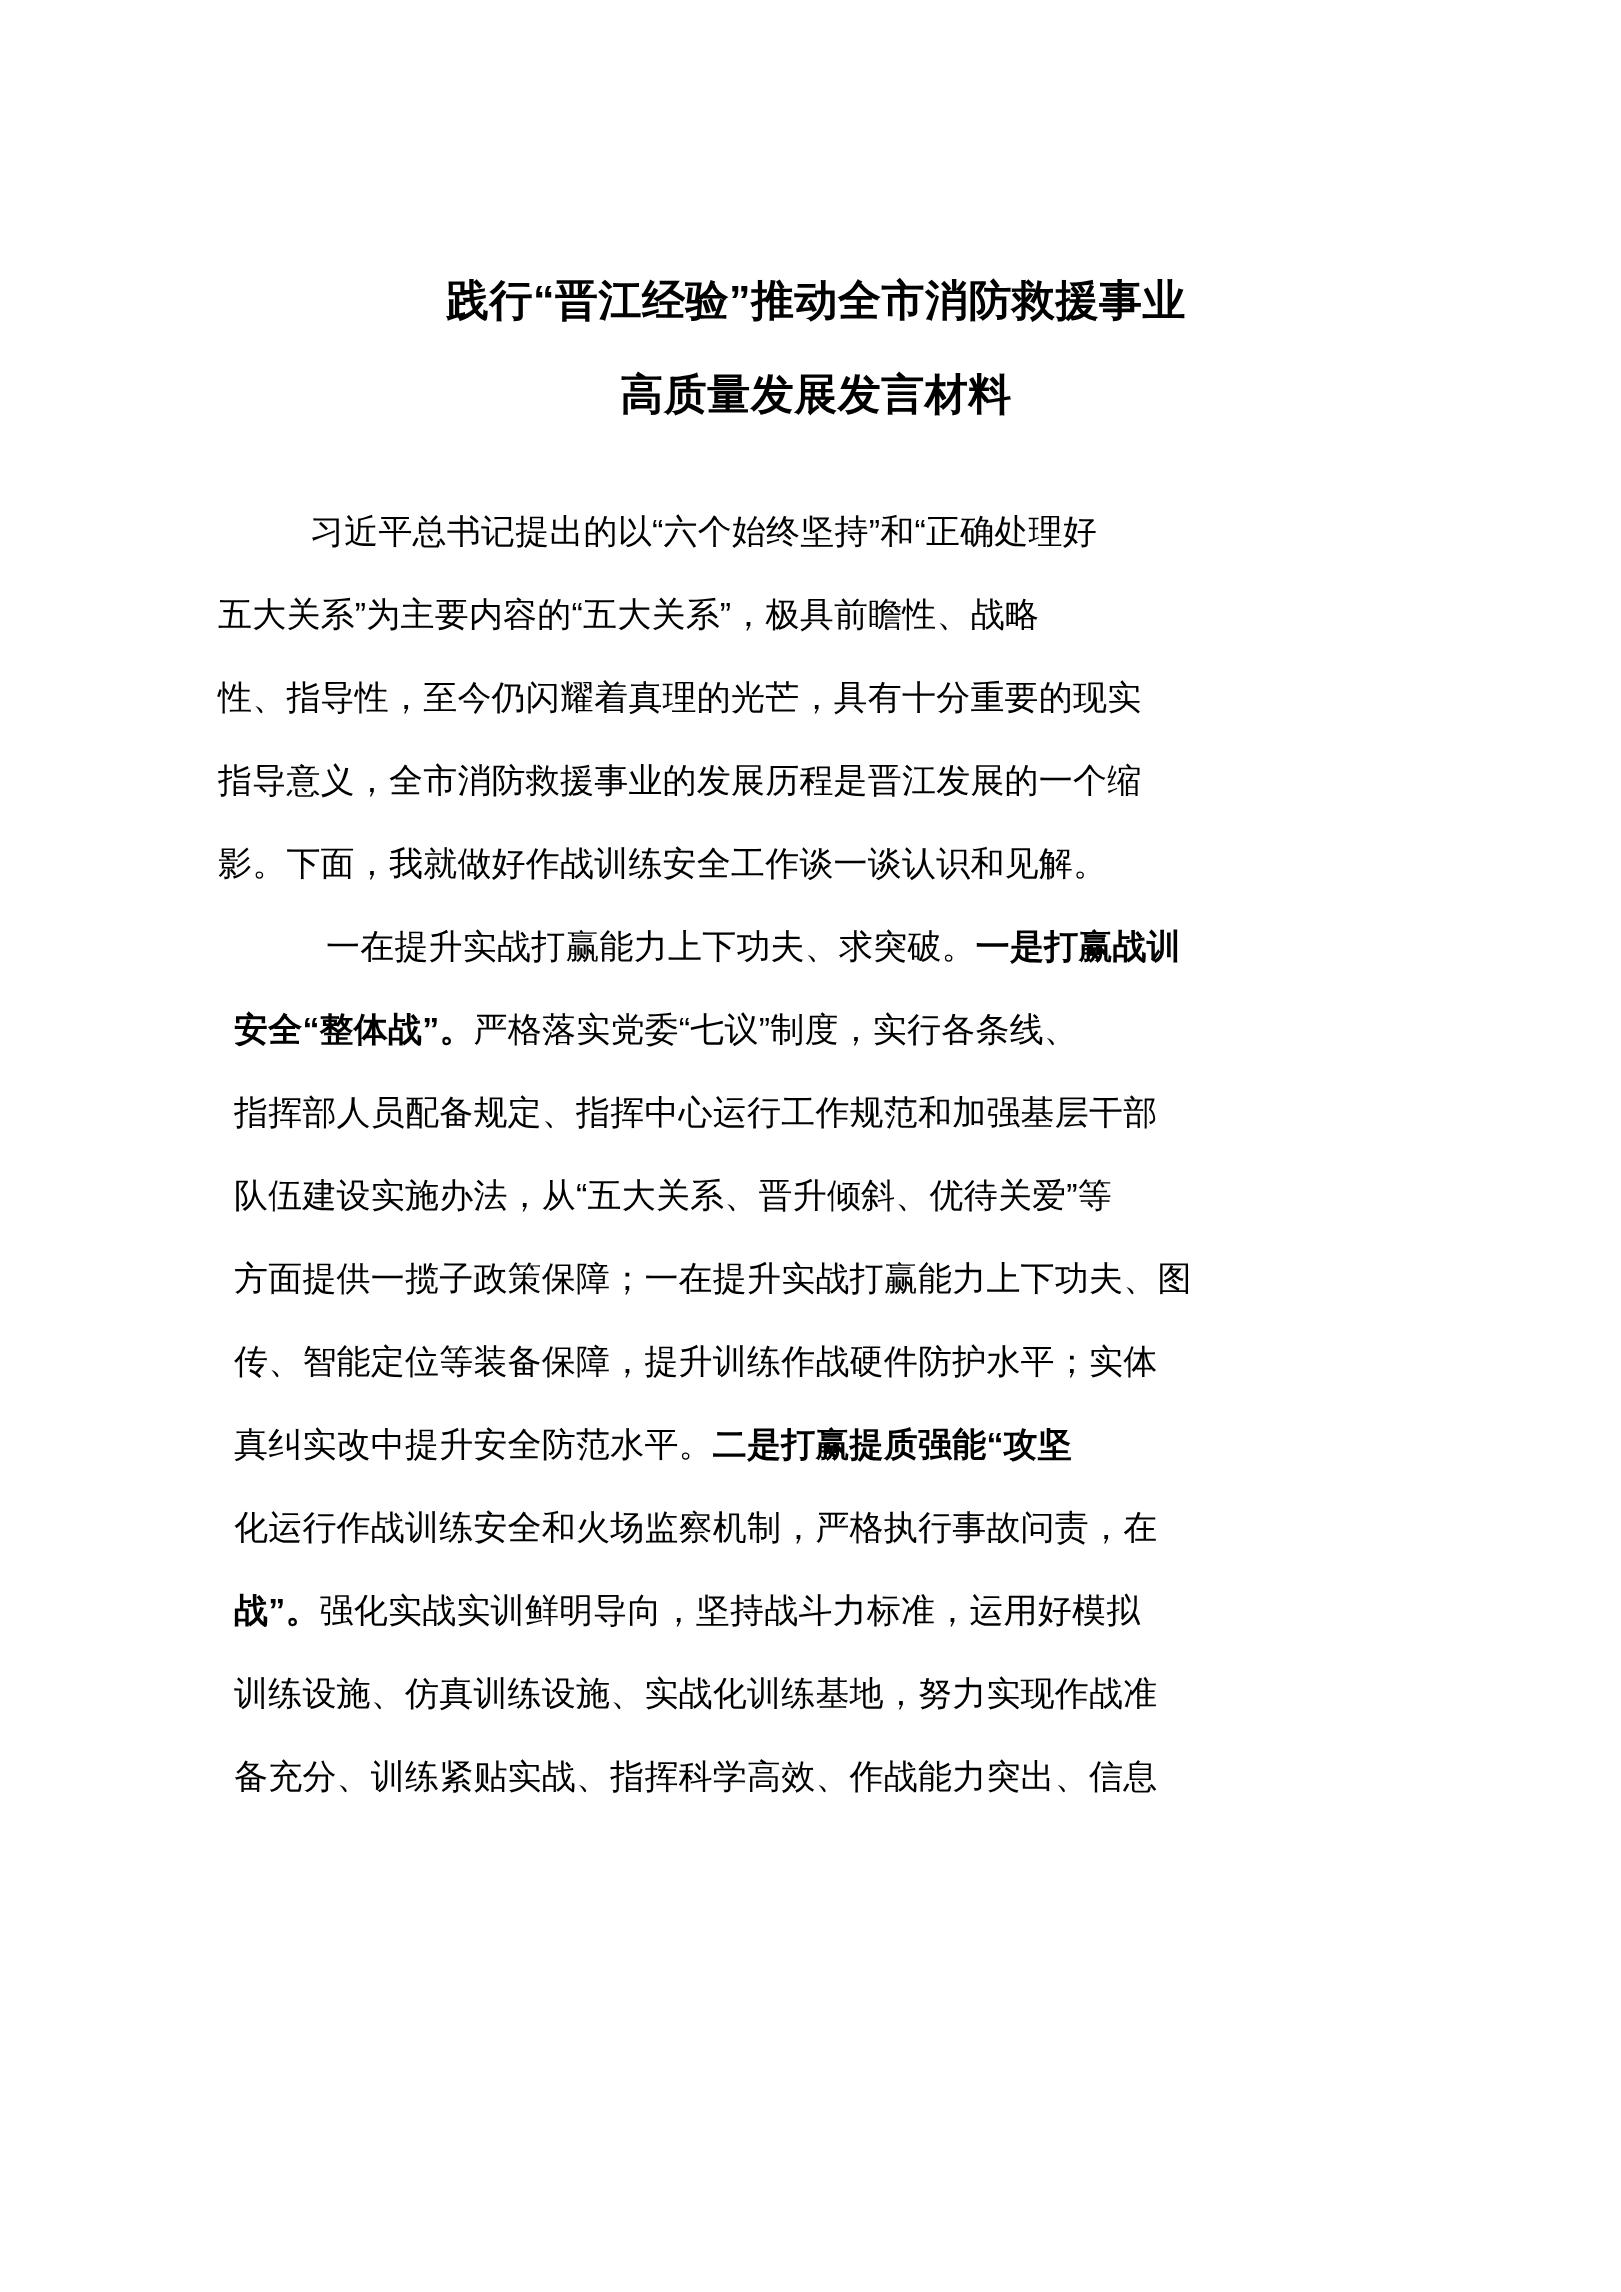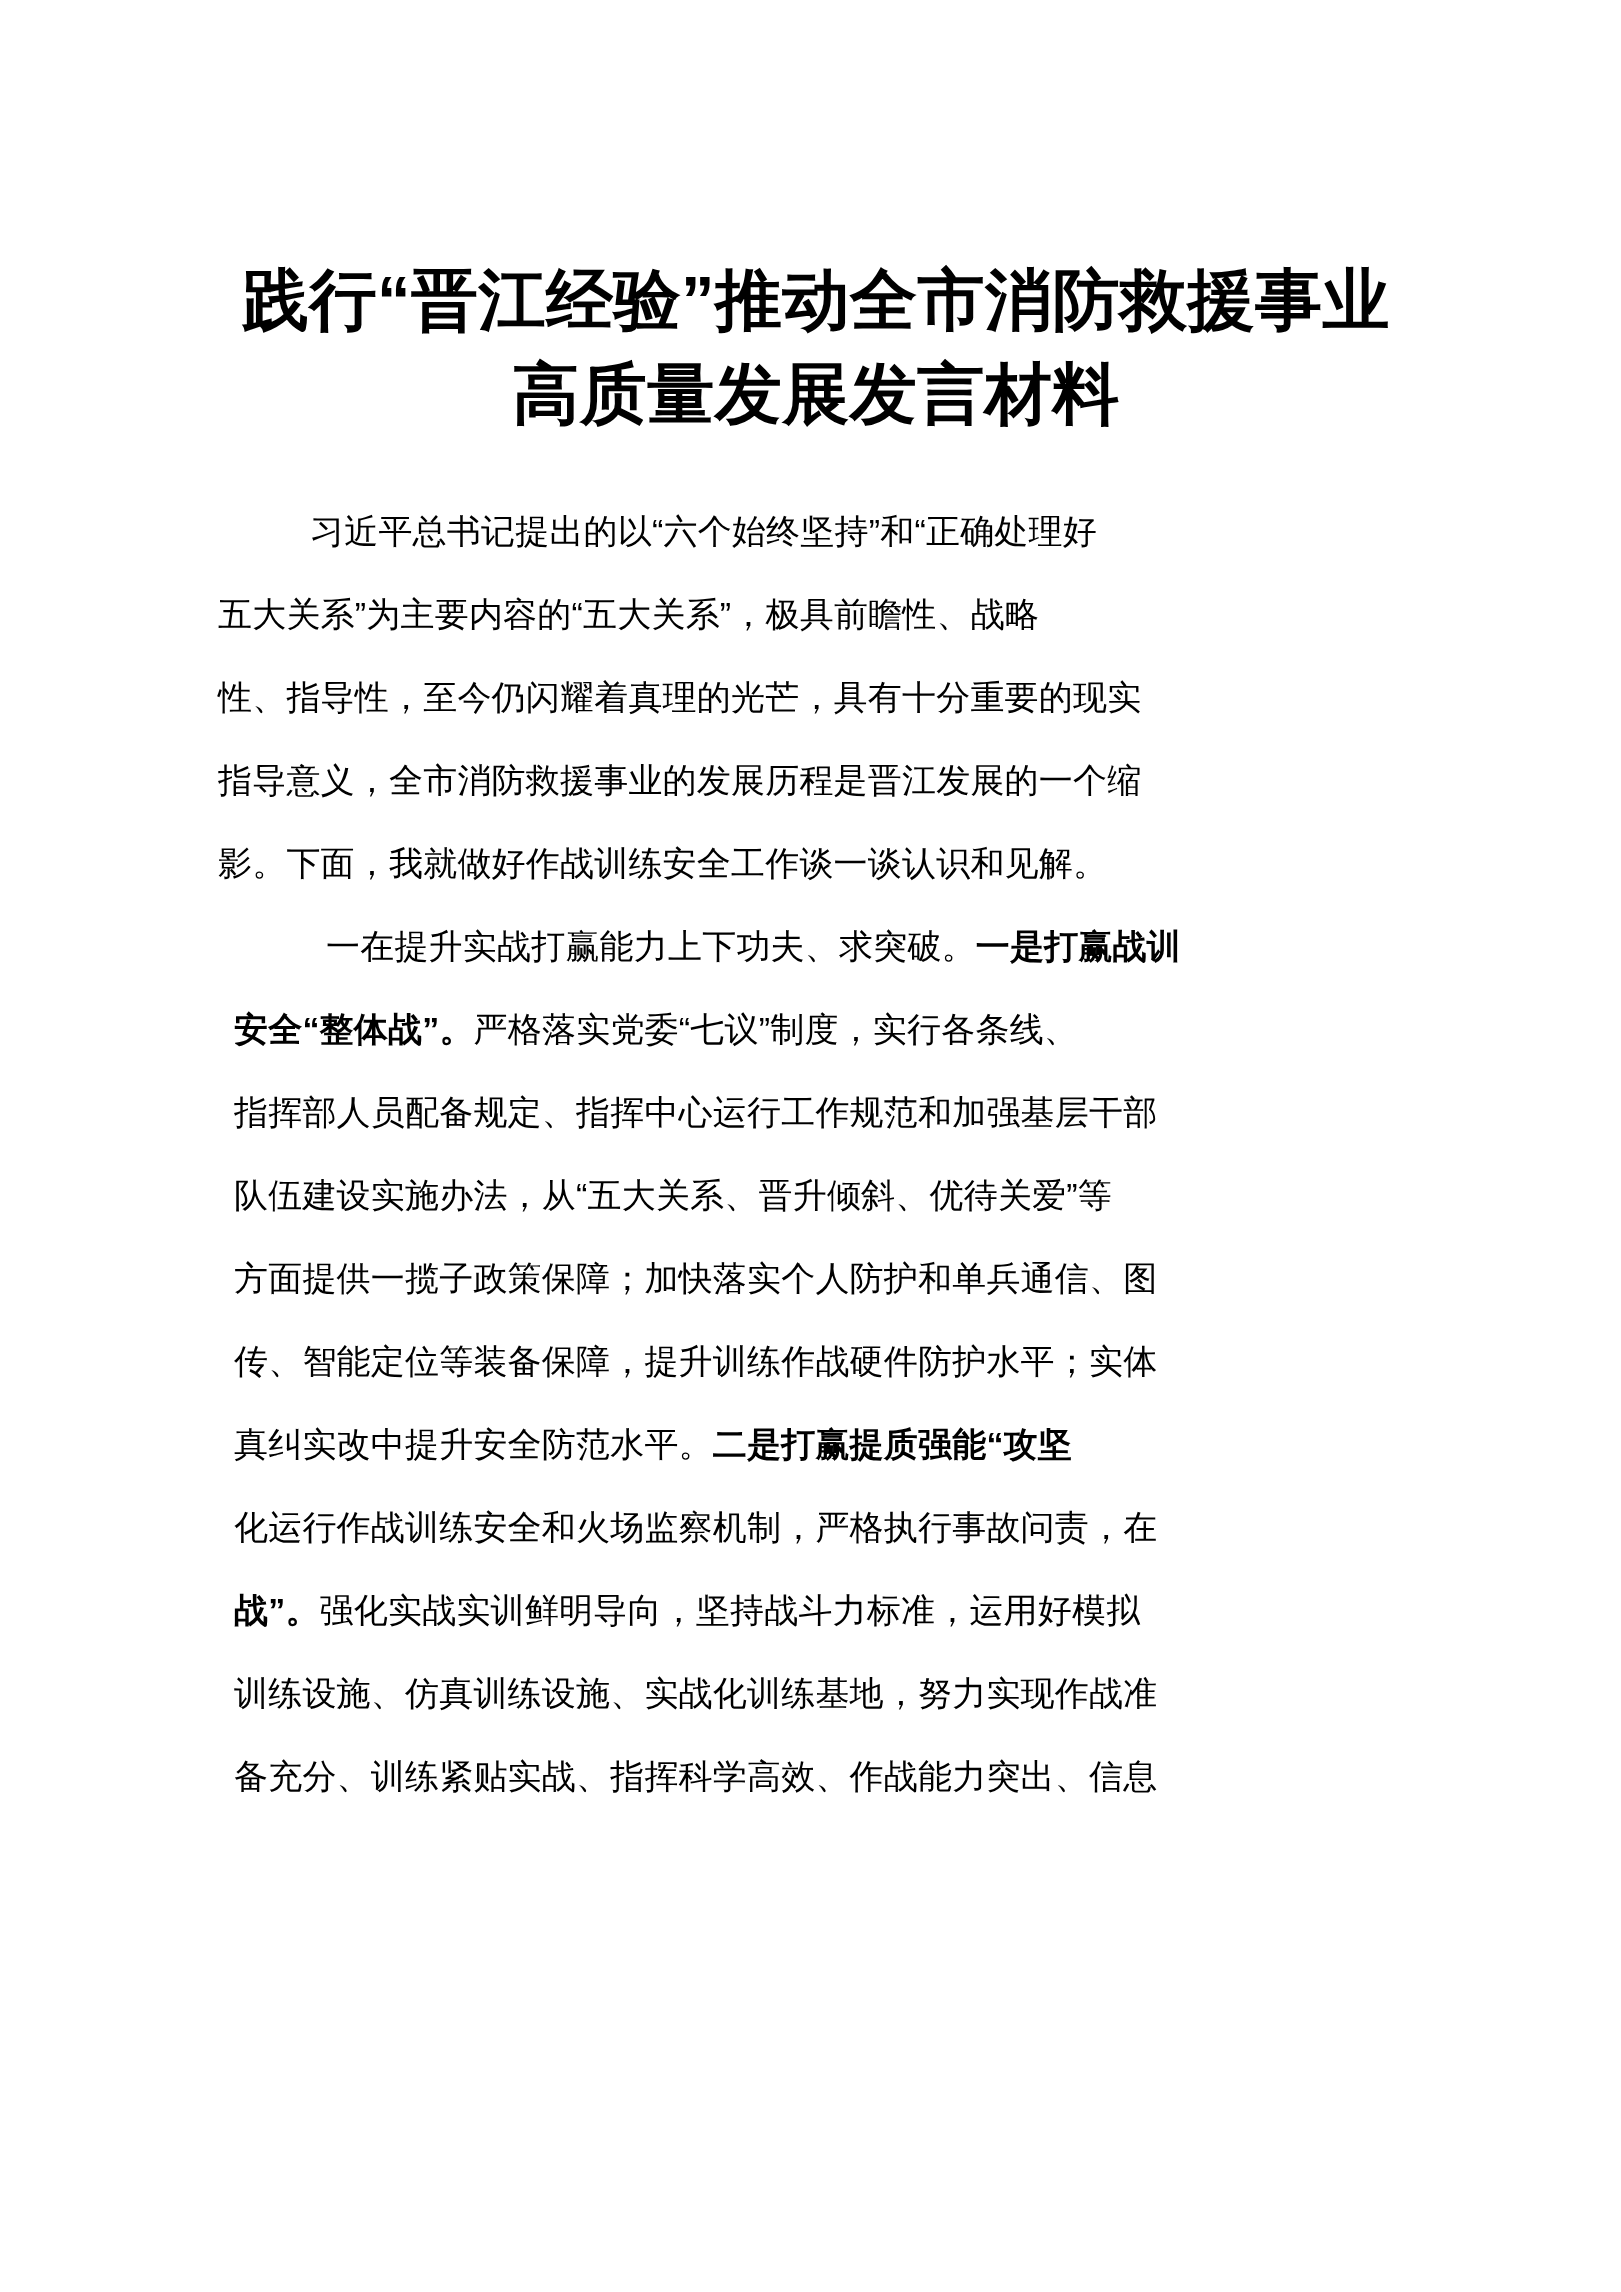--- a/index.html
+++ b/index.html
@@ -25,21 +25,21 @@
     position: absolute;
     left: 218px;
     top: 0;
     width: 1196px;
   }
 
   
   .doc-title {
     margin: 0;
     padding: 0;
-    font-size: 67px;
+    font-size: 43px;
     font-weight: 700;
     line-height: 94px;
     text-align: center;
     letter-spacing: 0.5px;
     color: #000000;
   }
   .doc-title .title-line {
     display: block;
     white-space: nowrap;
   }
@@ -107,21 +107,21 @@
         <span class="ln">影。下面，我就做好作战训练安全工作谈一谈认识和见解。</span>
       </p>
 
       <p class="para">
         <span class="ln"><span class="indent"></span><span>一在提升实战打赢能力上下功夫、求突破。</span><b class="bold">一是打赢战训</b></span>
 
         <span class="ln"><b class="bold">安全“整体战”。</b><span>严格落实党委“七议”制度，实行各条线、</span></span>
 
         <span class="ln">指挥部人员配备规定、指挥中心运行工作规范和加强基层干部</span>
         <span class="ln">队伍建设实施办法，从“五大关系、晋升倾斜、优待关爱”等</span>
-        <span class="ln">方面提供一揽子政策保障；加快落实个人防护和单兵通信、图</span>
+        <span class="ln">方面提供一揽子政策保障；一在提升实战打赢能力上下功夫、图</span>
         <span class="ln">传、智能定位等装备保障，提升训练作战硬件防护水平；实体</span>
         <span class="ln"><span>真纠实改中提升安全防范水平。</span><b class="bold">二是打赢提质强能“攻坚</b></span>
 
         <span class="ln">化运行作战训练安全和火场监察机制，严格执行事故问责，在</span>
 
         <span class="ln"><b class="bold">战”。</b><span>强化实战实训鲜明导向，坚持战斗力标准，运用好模拟</span></span>
 
         <span class="ln">训练设施、仿真训练设施、实战化训练基地，努力实现作战准</span>
         <span class="ln">备充分、训练紧贴实战、指挥科学高效、作战能力突出、信息</span>
       </p>

